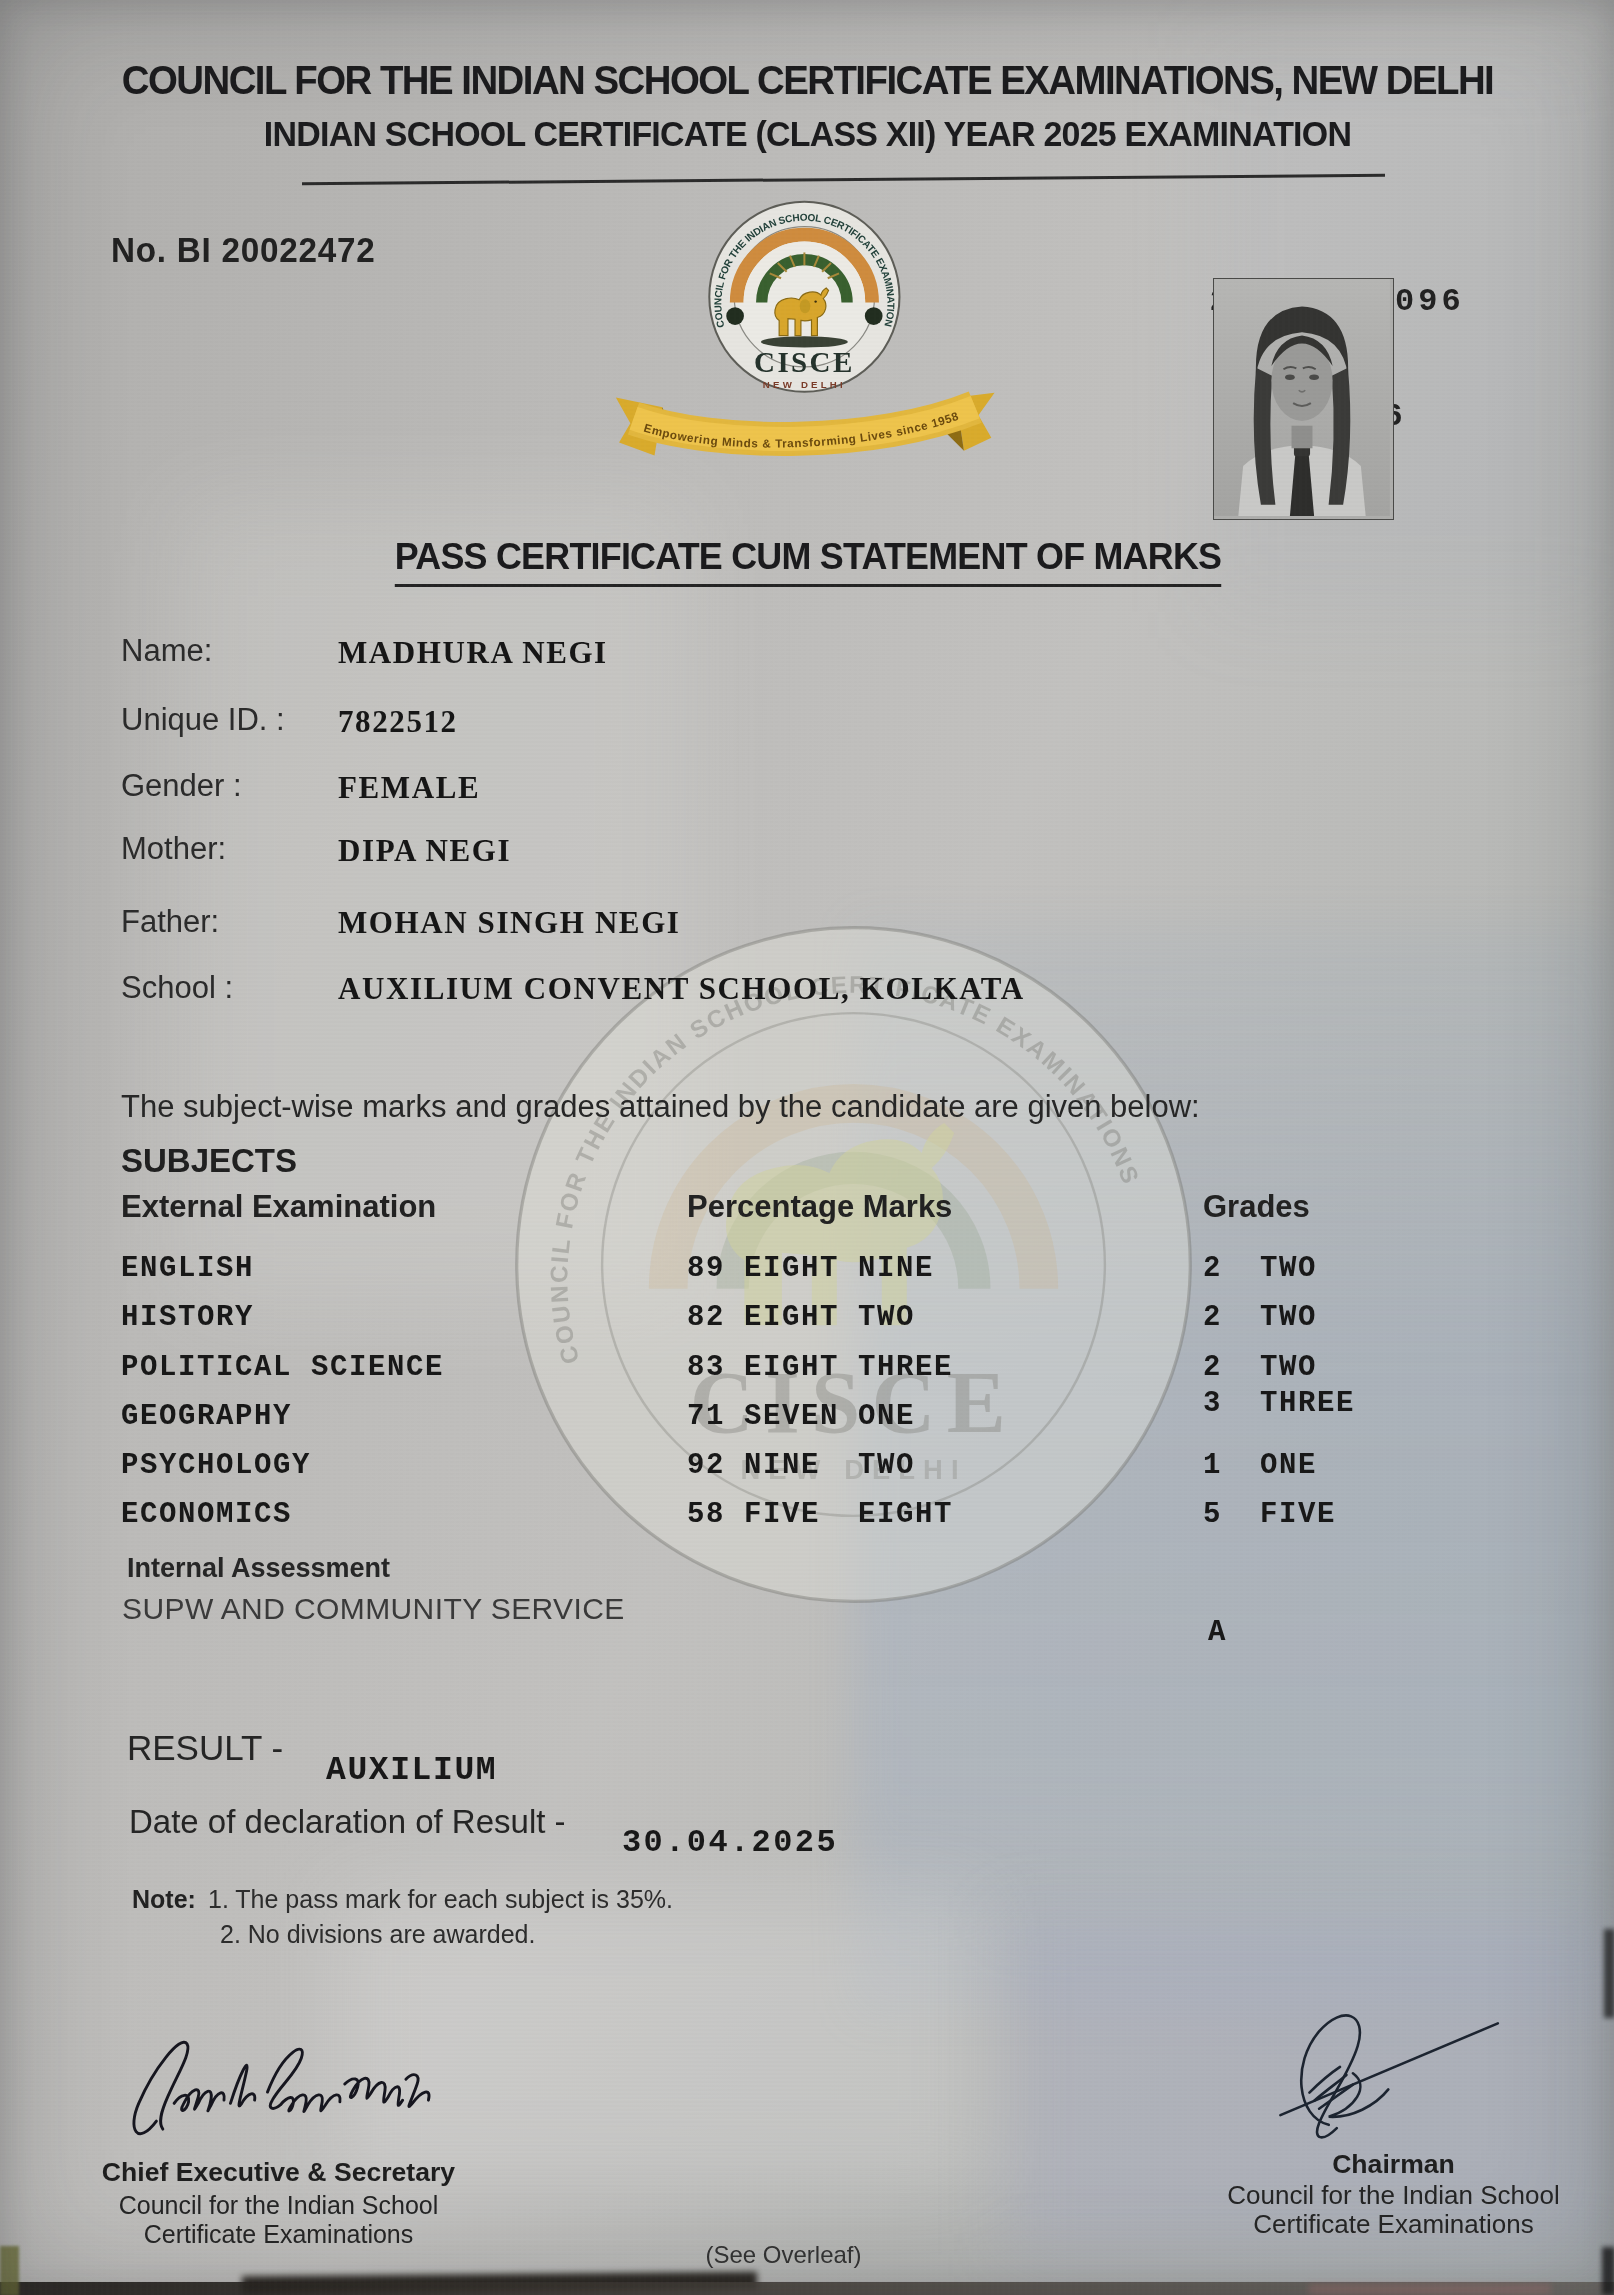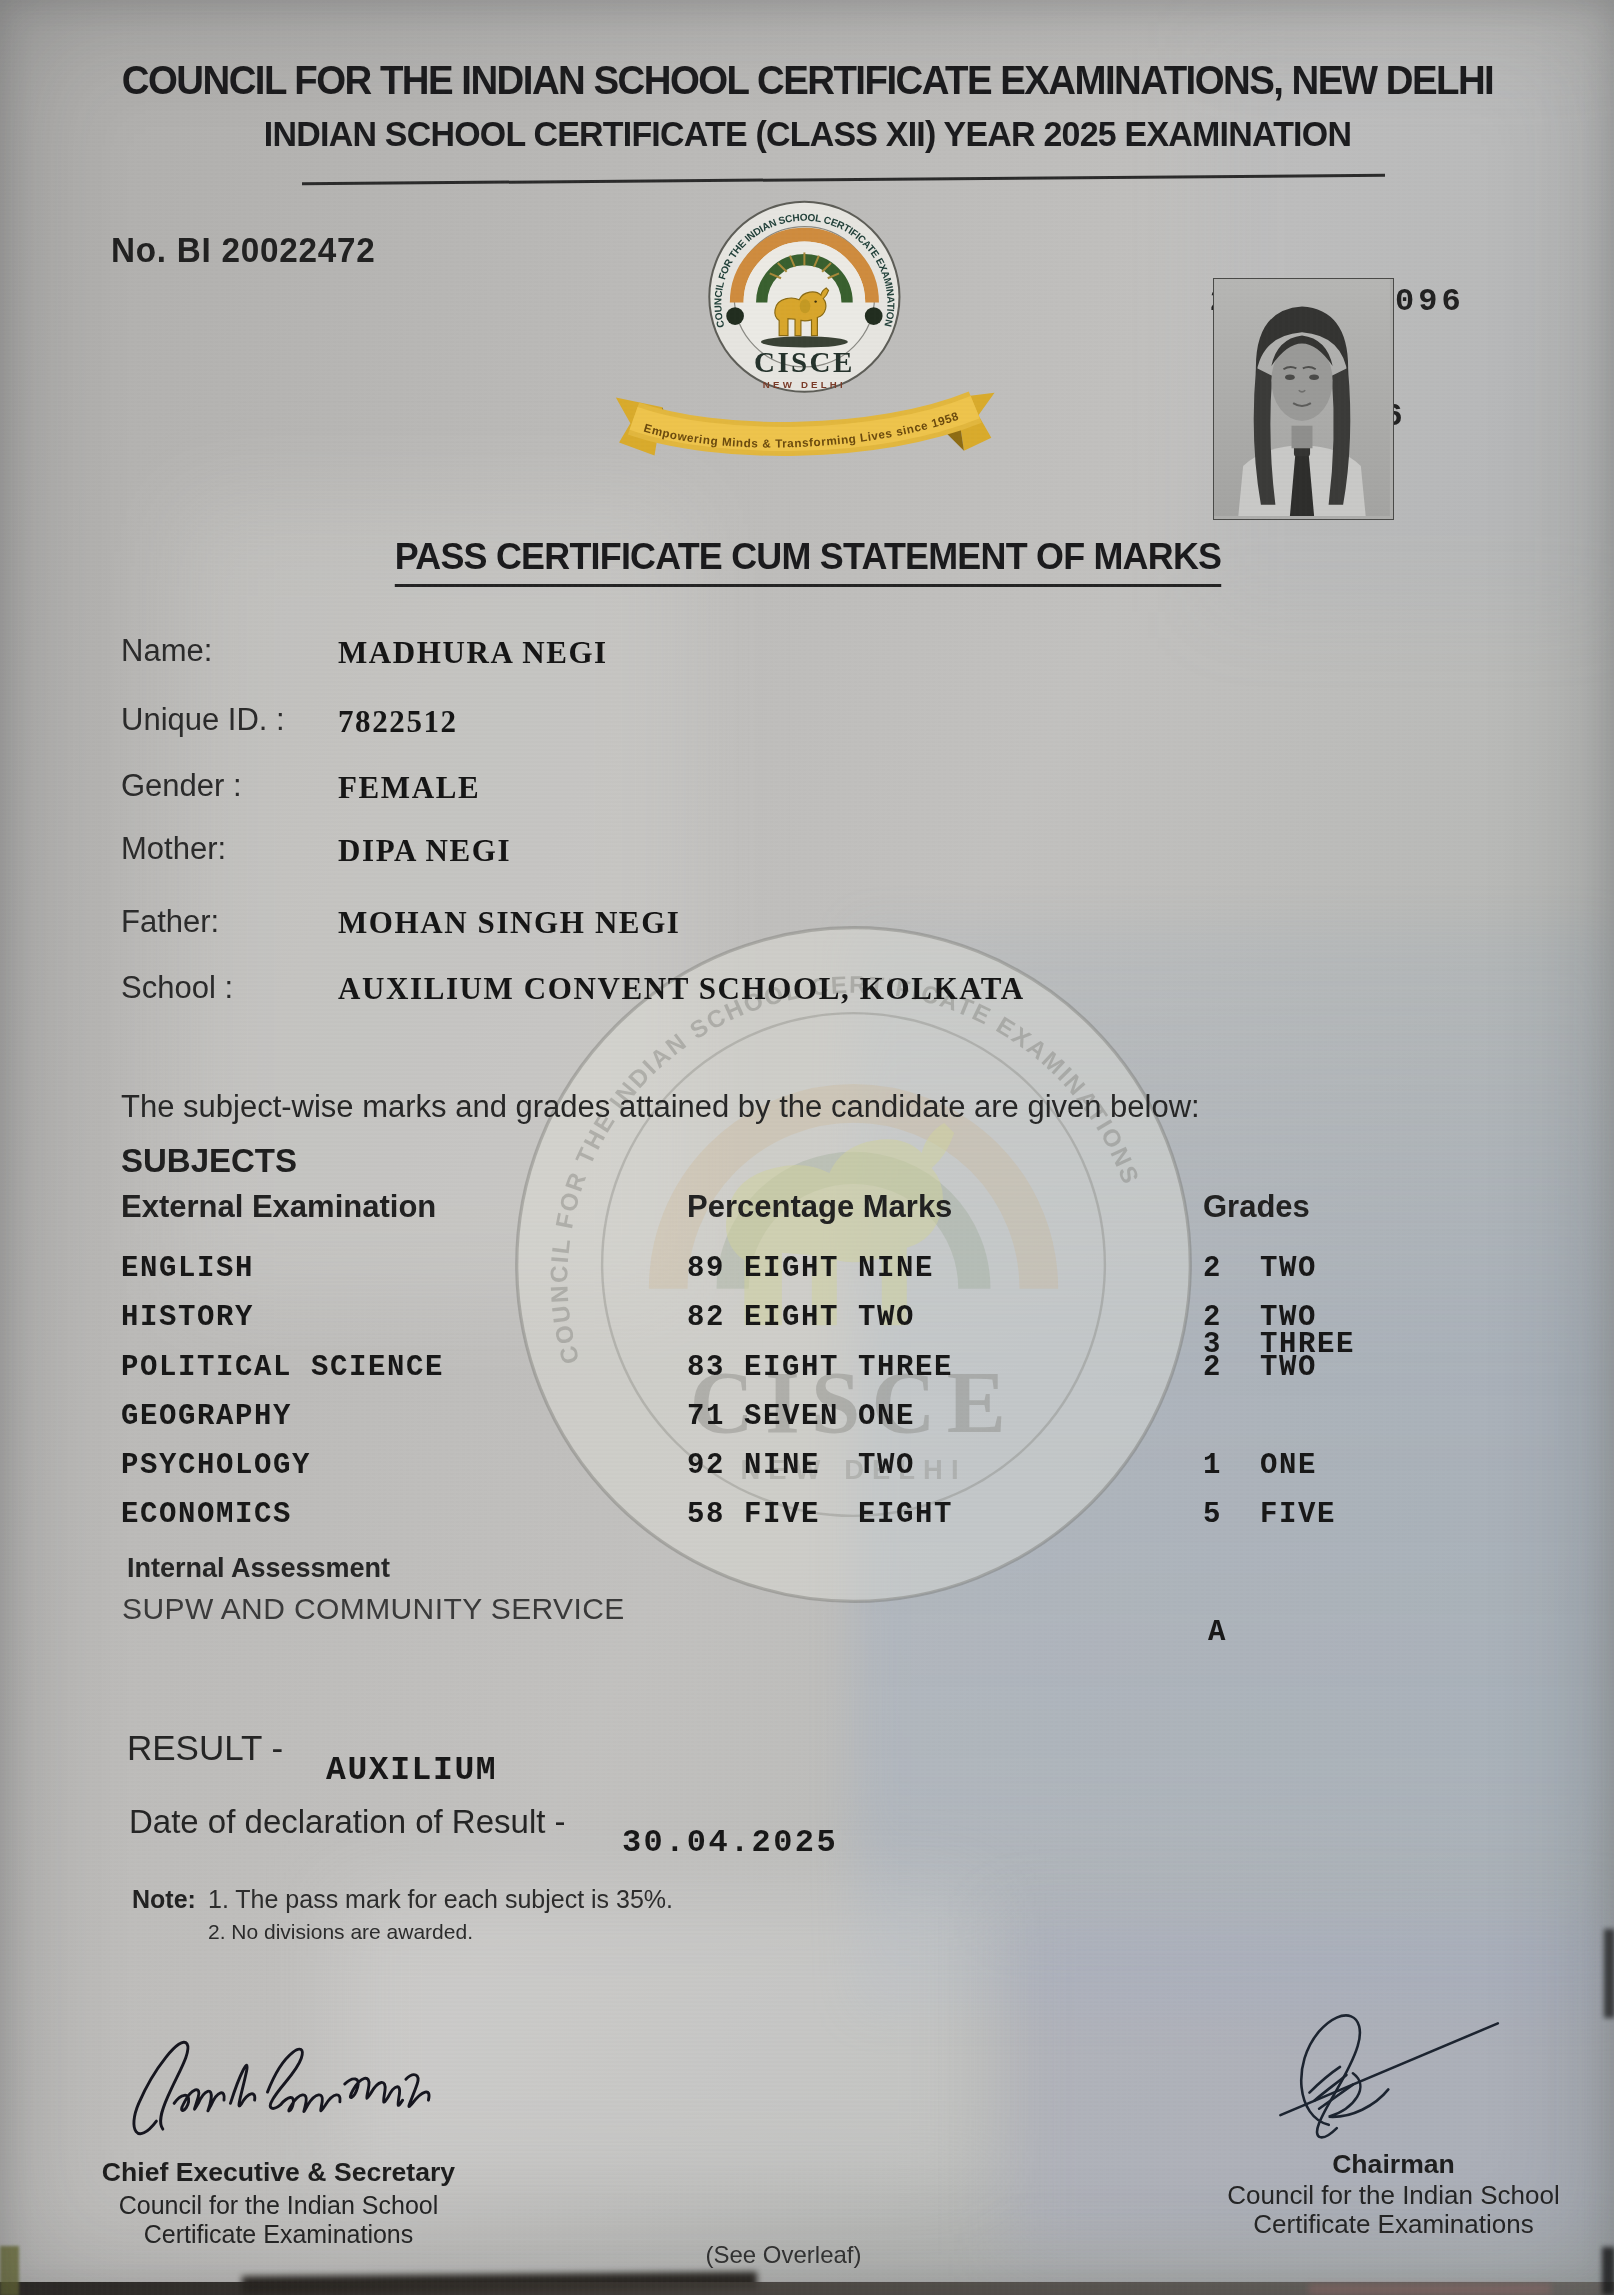--- a/index.html
+++ b/index.html
@@ -39,21 +39,21 @@
   .c1{left:121px;} .c2{left:687px;text-align:right;} .c3{left:1203px;}
   .ia-h{left:127px;top:1553px;font-size:27px;font-weight:700;color:#262626;}
   .ia-s{left:122px;top:1592px;font-size:30px;color:#3a3a3a;letter-spacing:0.4px;}
   .ia-g{left:1208px;top:1596px;}
   .res-l{left:127px;top:1728px;font-size:35px;color:#252525;}
   .res-v{left:326px;top:1732px;font-size:33px;}
   .date-l{left:129px;top:1803px;font-size:33px;color:#252525;}
   .date-v{left:622px;top:1804px;font-size:32px;letter-spacing:2.4px;}
   .note-l{left:132px;top:1885px;font-size:25px;font-weight:700;color:#222;}
   .note-1{left:208px;top:1885px;font-size:25px;color:#2c2c2c;}
-  .note-2{left:208px;top:1920px;font-size:21px;color:#2c2c2c;}
+  .note-2{left:220px;top:1920px;font-size:25px;color:#2c2c2c;}
   .sigblk-l{left:89px;width:379px;text-align:center;}
   .sigblk-r{left:1200px;width:387px;text-align:center;}
   .sig-title-l{top:2157px;font-size:26.6px;font-weight:700;color:#1f1f1f;}
   .sig-org1-l{top:2191px;font-size:25px;font-weight:500;color:#252525;}
   .sig-org2-l{top:2220px;font-size:25px;font-weight:500;color:#252525;}
   .sig-title-r{top:2149px;font-size:26.6px;font-weight:700;color:#1f1f1f;}
   .sig-org1-r{top:2180px;font-size:26px;color:#252525;}
   .sig-org2-r{top:2209px;font-size:26px;color:#252525;}
   .footer{top:2241px;left:-48px;right:0;text-align:center;font-size:24px;color:#333;position:absolute;}
   .bottom-band{position:absolute;z-index:3;left:0;right:0;bottom:0;height:13px;opacity:.9;
@@ -226,21 +226,21 @@
     <div class="abs mono c1" style="top:1281px">HISTORY</div>
     <div class="abs mono c2" style="top:1281px">82 EIGHT TWO</div>
     <div class="abs mono c3" style="top:1281px">2  TWO</div>
 
     <div class="abs mono c1" style="top:1331px">POLITICAL SCIENCE</div>
     <div class="abs mono c2" style="top:1331px">83 EIGHT THREE</div>
     <div class="abs mono c3" style="top:1331px">2  TWO</div>
 
     <div class="abs mono c1" style="top:1380px">GEOGRAPHY</div>
     <div class="abs mono c2" style="top:1380px">71 SEVEN ONE</div>
-    <div class="abs mono c3" style="top:1308px">3  THREE</div>
+    <div class="abs mono c3" style="top:1367px">3  THREE</div>
 
     <div class="abs mono c1" style="top:1429px">PSYCHOLOGY</div>
     <div class="abs mono c2" style="top:1429px">92 NINE  TWO</div>
     <div class="abs mono c3" style="top:1429px">1  ONE</div>
 
     <div class="abs mono c1" style="top:1478px">ECONOMICS</div>
     <div class="abs mono c2" style="top:1478px">58 FIVE  EIGHT</div>
     <div class="abs mono c3" style="top:1478px">5  FIVE</div>
 
     <div class="abs ia-h">Internal Assessment</div>

